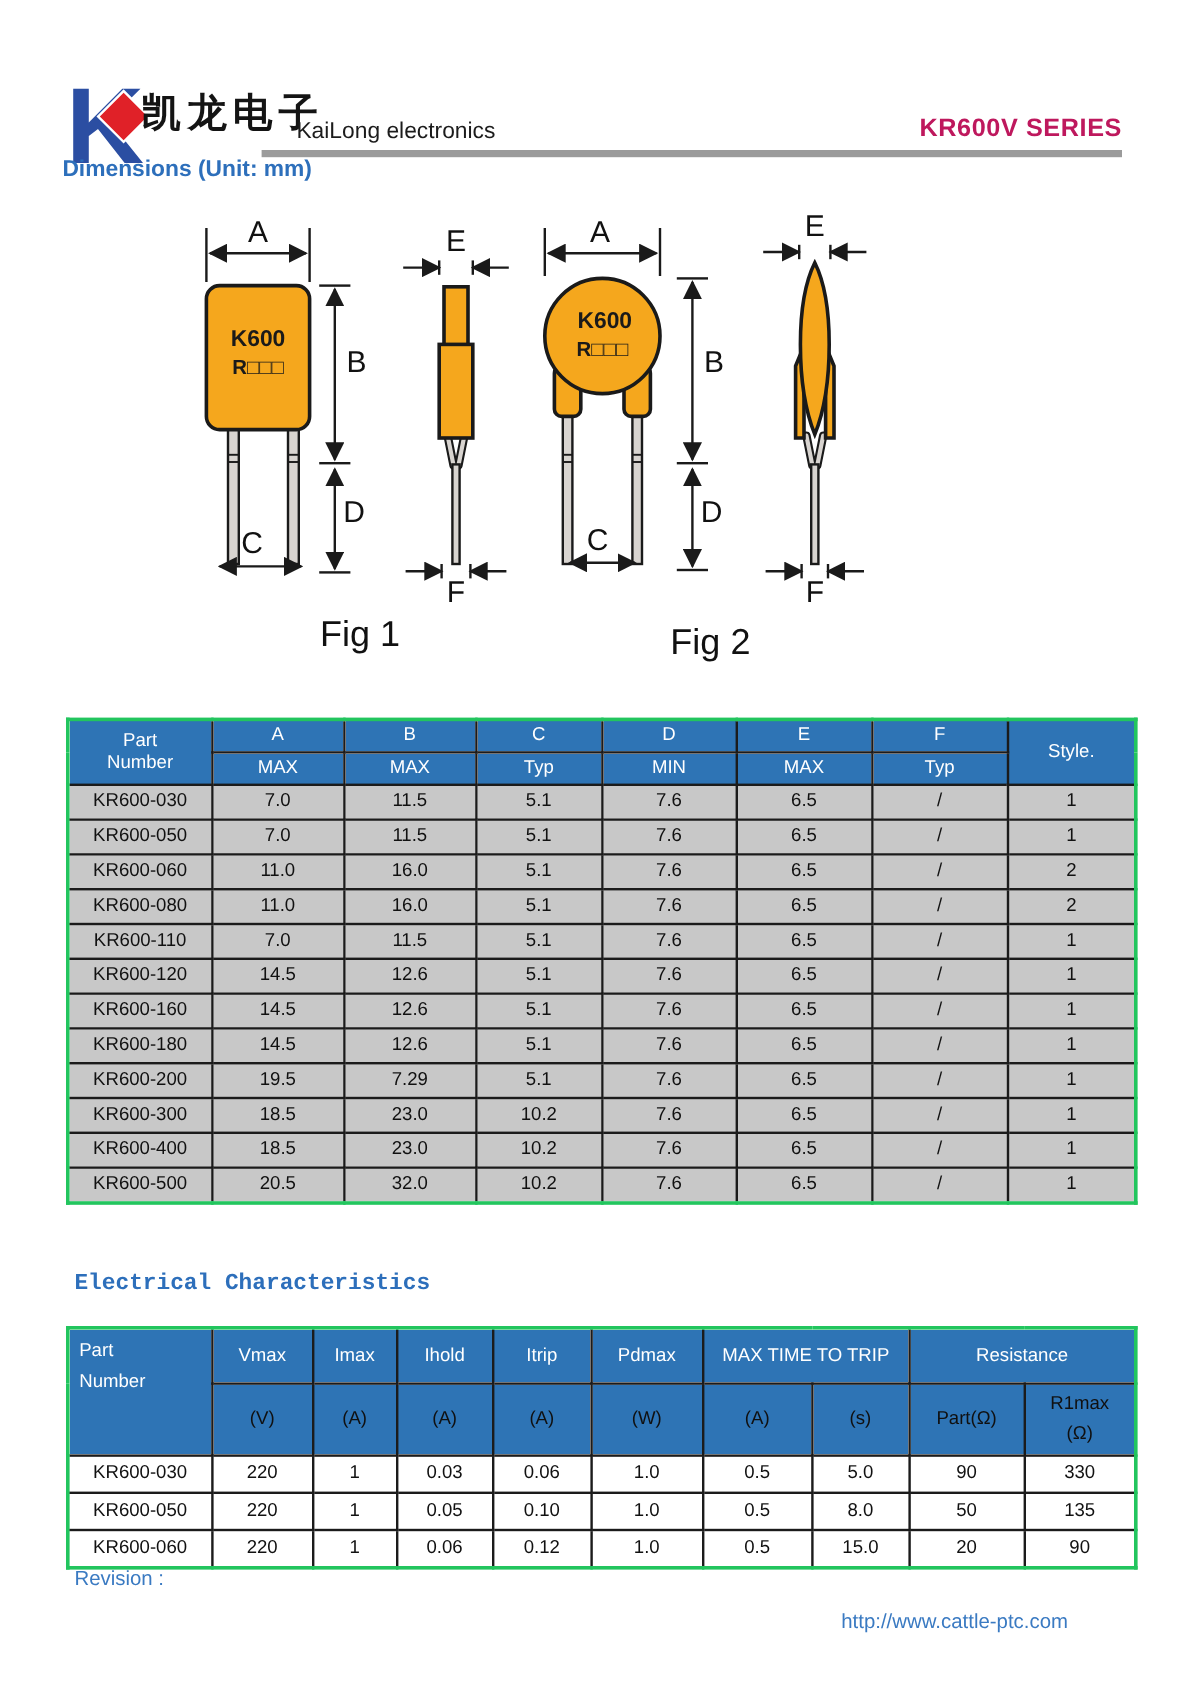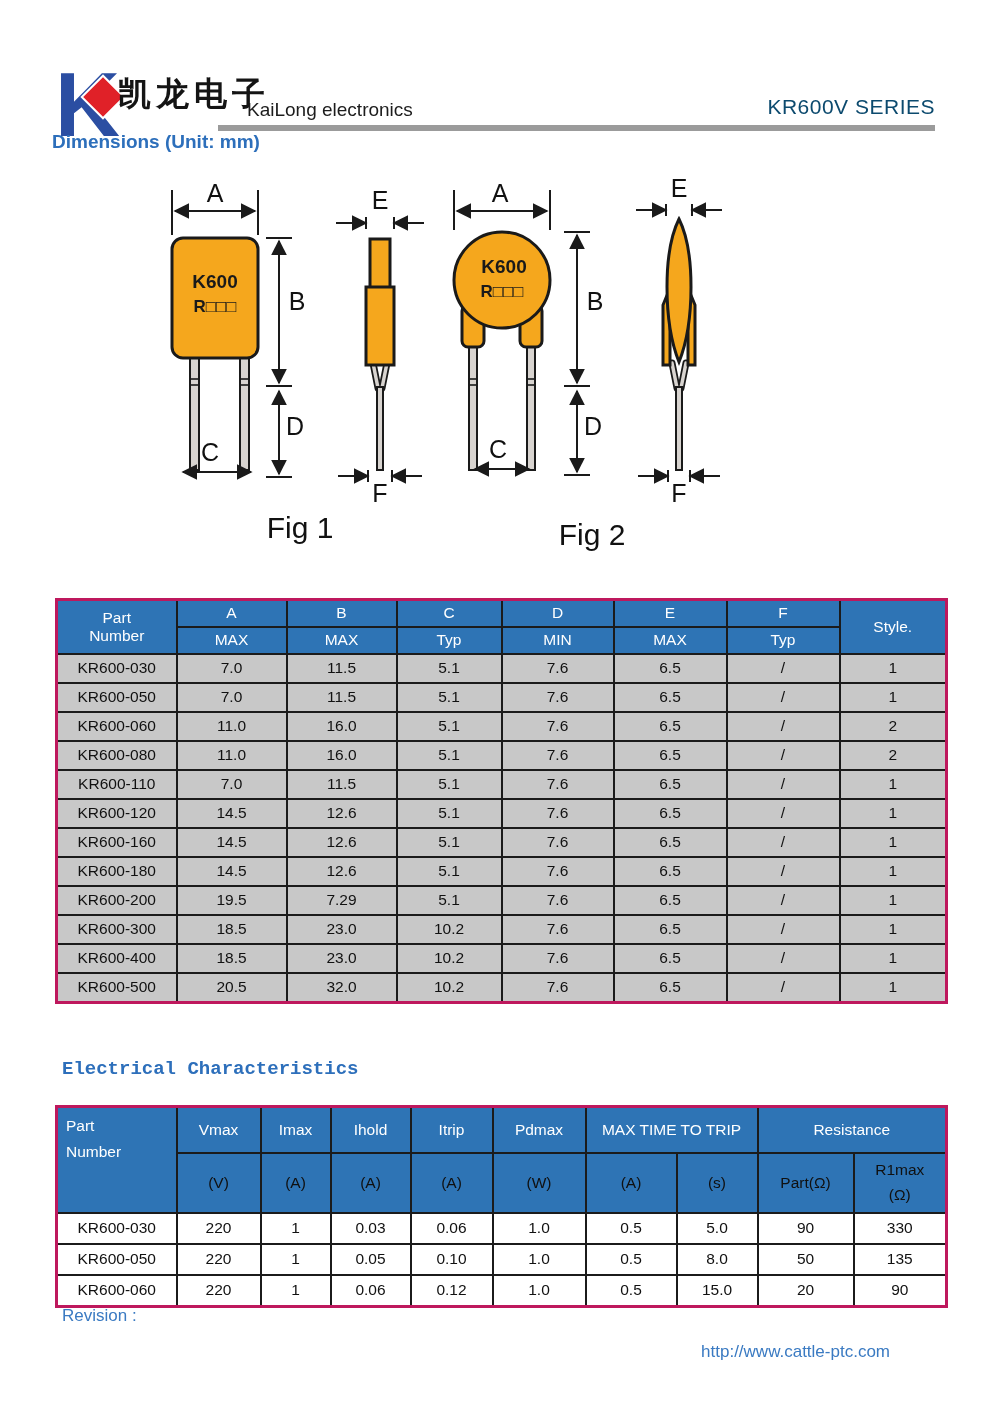--- a/index.html
+++ b/index.html
@@ -8,43 +8,43 @@
     font-family:"Liberation Sans", sans-serif; color:#111; overflow:hidden;
   }
   
   .logo { position:absolute; left:58px; top:60px; width:70px; height:82px; }
   .brand-cn {
     position:absolute; left:118px; top:72px; font-size:33px; font-weight:bold;
     letter-spacing:5px; color:#141414; white-space:nowrap;
   }
   .brand-en { position:absolute; left:247px; top:99px; font-size:19px; color:#1c1c1c; }
   .series-title {
-    position:absolute; right:65px; top:95px; font-size:21px; font-weight:normal;
-    color:#0c4a6e; letter-spacing:0.5px;
+    position:absolute; right:65px; top:95px; font-size:21px; font-weight:bold;
+    color:#be185d; letter-spacing:0.5px;
   }
   .header-rule { position:absolute; left:218px; top:125px; width:717px; height:6px; background:#9b9b9b; }
   .section-heading { position:absolute; font-size:19px; font-weight:bold; color:#2d6fbb; }
   .dims-heading { left:52px; top:131px; }
   .elec-heading { left:62px; top:1058px;font-family:Liberation Mono, monospace; }
   
   .figs { position:absolute; left:140px; top:175px; width:600px; height:400px; }
   .figs .dim   { stroke:#1a1a1a; stroke-width:2; fill:none; }
   .figs .thin  { stroke:#1a1a1a; stroke-width:1.6; fill:none; }
   .figs .body  { fill:#f5a71d; stroke:#1a1a1a; stroke-width:3; }
   .figs .lead  { fill:#d8d4d0; stroke:#1a1a1a; stroke-width:2; }
   .figs .yout  { stroke:#1a1a1a; stroke-width:7; fill:none; stroke-linecap:round; }
   .figs .yin   { stroke:#d8d4d0; stroke-width:3.5; fill:none; stroke-linecap:round; }
   .figs .lbl   { font-family:"Liberation Sans",sans-serif; font-size:25px; fill:#111; text-anchor:middle; }
   .figs .mark  { font-family:"Liberation Sans",sans-serif; font-size:19px; font-weight:600; fill:#1a1a1a; text-anchor:middle; }
   .figs .mark2 { font-family:"Liberation Sans",sans-serif; font-size:17px; font-weight:600; fill:#1a1a1a; text-anchor:middle; }
   .figs .cap   { font-family:"Liberation Sans",sans-serif; font-size:30px; fill:#111; text-anchor:middle; }
   
   .tbl { border-collapse:collapse; table-layout:fixed; width:890px; font-size:15.5px; }
   .tbl th, .tbl td { border:2px solid #1b1b1b; text-align:center; padding:0 2px; overflow:hidden; }
-  .tbl { border:3px solid #be185d; }
+  .tbl { border:3px solid #22c55e; }
   .tbl th { background:#2e74b5; color:#ffffff; font-weight:normal; }
   .dims-pos { position:absolute; left:55px; top:598px; }
   .dims thead tr { height:27px; }
   .dims td { background:#c8c8c8; color:#111; height:27px; }
   .elec-pos { position:absolute; left:55px; top:1105px; }
   .elec thead tr:nth-child(1) { height:46px; }
   .elec thead tr:nth-child(2) { height:60px; }
   .elec thead tr:nth-child(2) th { color:#101010; }
   .elec td { background:#ffffff; color:#111; height:29px; }
   .part-head { text-align:left !important; vertical-align:top; padding:5px 8px !important; line-height:1.65; }

